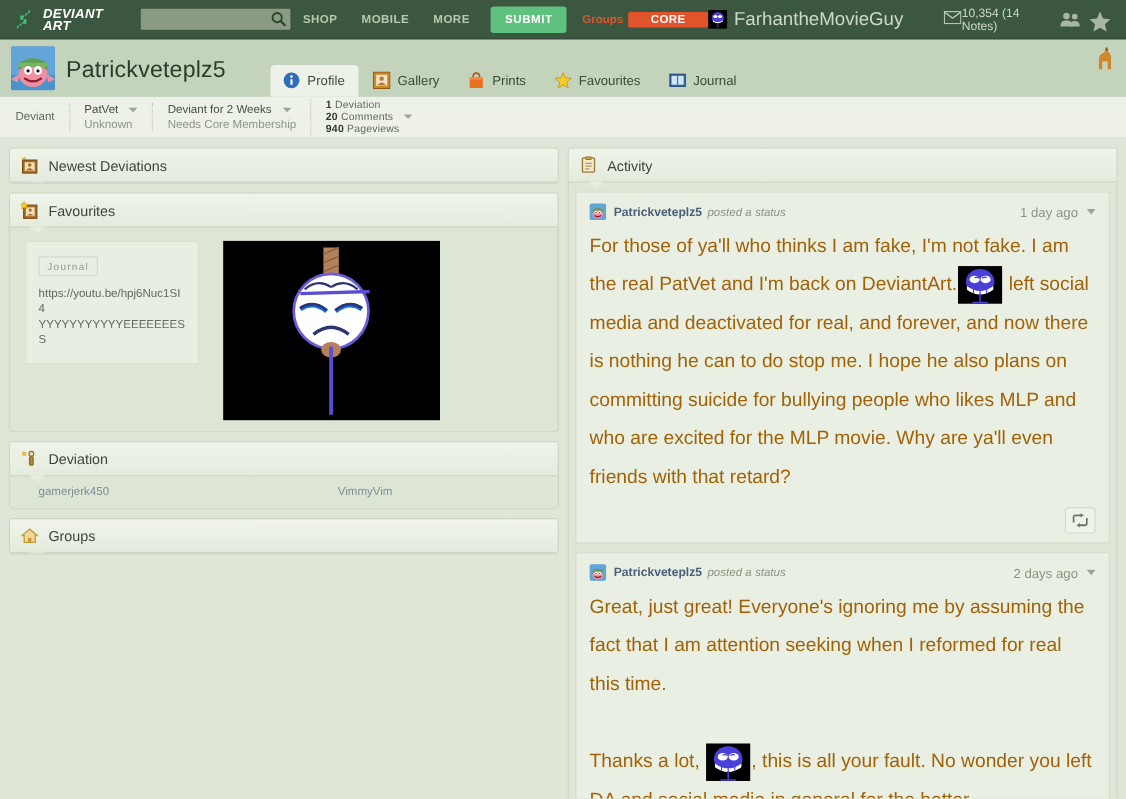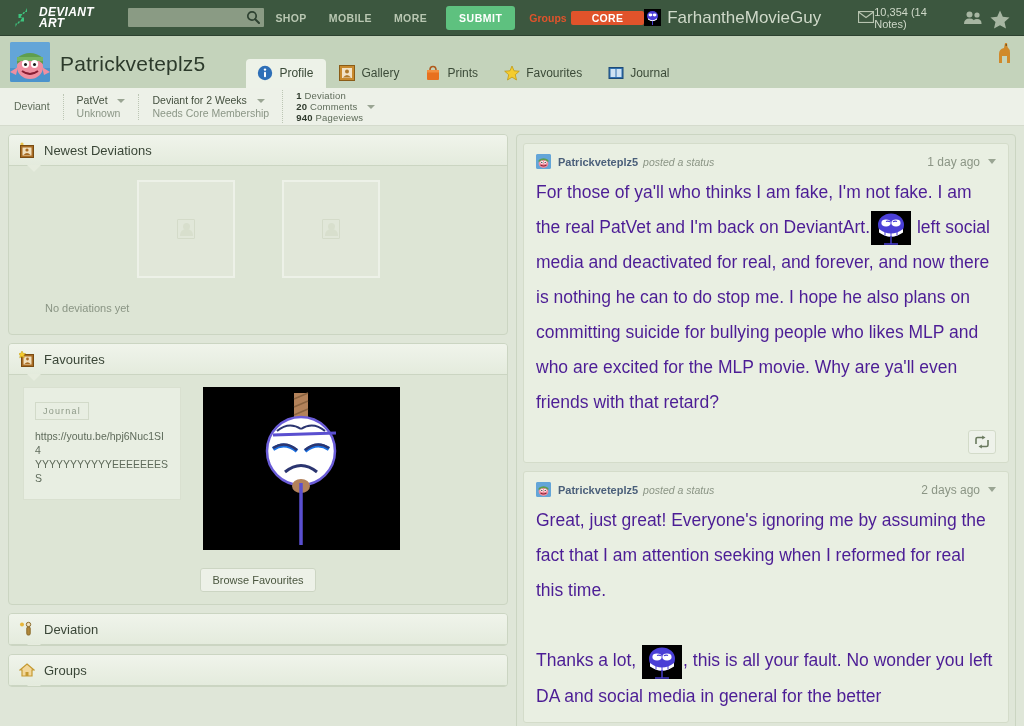--- a/index.html
+++ b/index.html
@@ -214,21 +214,21 @@
   }
   .status-user { font-size: 11px; font-weight: bold; color: #4a5f7a; cursor: pointer; }
   .status-verb { font-size: 10.5px; color: #8b9585; margin-left: 5px; font-style: italic; }
   .status-time { margin-left: auto; font-size: 12px; color: #8b9585; }
   .status-caret {
     margin-left: 8px; display: inline-block; width: 0; height: 0;
     border-left: 4px solid transparent; border-right: 4px solid transparent;
     border-top: 5px solid #9aa593; cursor: pointer; vertical-align: middle;
   }
   .status-body {
-    font-size: 17.5px; color: #4c1d95; line-height: 35px;
+    font-size: 17.5px; color: #a16207; line-height: 35px;
     word-wrap: break-word;
   }
   .inline-troll {
     display: inline-block; width: 40px; height: 34px; background: #000;
     position: relative; vertical-align: middle; margin: 0 1px;
   }
   .status-foot { display: flex; justify-content: flex-end; padding-top: 10px; }
   .repost-btn {
     width: 28px; height: 24px; background: #eef2ea; border: 1px solid #d3dbc9;
     border-radius: 3px; cursor: pointer; display: flex;
@@ -438,31 +438,20 @@
         <span class="mod-ico">
           <svg width="16" height="16" viewBox="0 0 16 16">
             <circle cx="3" cy="2" r="1.6" fill="#e8c34a"></circle>
             <rect x="1.5" y="3.5" width="13" height="12" fill="#a86b23" stroke="#7a4c12"></rect>
             <rect x="3.5" y="5.5" width="9" height="8" fill="#f0dfbd"></rect>
             <circle cx="8" cy="8" r="1.6" fill="#a86b23"></circle>
             <path d="M4.5 13 Q8 9 11.5 13 Z" fill="#a86b23"></path>
           </svg>
         </span>
         <span class="module-title">Newest Deviations</span>
-      </div>
-      <div id="deviations-body">
-        <div id="dev-thumbs">
-          <div class="dev-thumb">
-            <span class="thumb-ph"></span>
-          </div>
-          <div class="dev-thumb">
-            <span class="thumb-ph"></span>
-          </div>
-        </div>
-        <div id="no-dev">No deviations yet</div>
       </div>
     </div>
 
     <div class="module">
       <div class="module-head">
         <span class="mod-ico">
           <svg width="16" height="16" viewBox="0 0 16 16">
             <rect x="2.5" y="3.5" width="12" height="12" fill="#a86b23" stroke="#7a4c12"></rect>
             <rect x="4.5" y="5.5" width="8" height="8" fill="#f0dfbd"></rect>
             <circle cx="8.5" cy="8" r="1.4" fill="#a86b23"></circle>
@@ -497,54 +486,67 @@
               <path d="M102 64 Q114 54 126 62" fill="none" stroke="#1a6fe0" stroke-width="4"></path>
               <path d="M70 61 Q82 53 94 63" fill="none" stroke="#2b3570" stroke-width="2.5"></path>
               <path d="M102 63 Q114 53 126 61" fill="none" stroke="#2b3570" stroke-width="2.5"></path>
               <path d="M82 85 Q98 72 114 85" fill="none" stroke="#2b3570" stroke-width="3"></path>
               <ellipse cx="98" cy="99" rx="9" ry="7" fill="#b3825a"></ellipse>
               <line x1="98" y1="96" x2="98" y2="158" stroke="#5a4fd0" stroke-width="3.5"></line>
             </svg>
           </div>
         </div>
       </div>
-      <div id="browse-fav-wrap">
-        <button id="browse-fav-btn">Browse Favourites</button>
-      </div>
     </div>
 
     <div class="module">
       <div class="module-head">
         <span class="mod-ico">
           <svg width="16" height="16" viewBox="0 0 16 16">
             <circle cx="3" cy="3.5" r="2" fill="#e8b63a"></circle>
             <circle cx="9.5" cy="3.5" r="2.2" fill="#f0dfbd" stroke="#8a6a2a"></circle>
             <rect x="7.8" y="6" width="3.4" height="8" rx="1.2" fill="#b0873a" stroke="#8a6a2a"></rect>
           </svg>
         </span>
         <span class="module-title">Deviation</span>
       </div>
+      <div id="watchers-body">
+        <span class="watcher-link">gamerjerk450</span>
+        <span class="watcher-link">VimmyVim</span>
+      </div>
     </div>
 
     <div class="module">
       <div class="module-head">
         <span class="mod-ico">
           <svg width="16" height="16" viewBox="0 0 16 16">
             <path d="M8 2 L15 8 L13 8 L13 14 L3 14 L3 8 L1 8 Z" fill="#f2d79a" stroke="#c59a32" stroke-width="1.2"></path>
             <rect x="6.5" y="10" width="3" height="4" fill="#c59a32"></rect>
           </svg>
         </span>
         <span class="module-title">Groups</span>
       </div>
     </div>
 
   </div>
 
   <div id="col-right">
     <div class="module" style="background:#dfe6d8;">
+      <div class="module-head">
+        <span class="mod-ico">
+          <svg width="16" height="16" viewBox="0 0 16 16">
+            <rect x="2.5" y="1.5" width="11" height="13" rx="1" fill="#f2e7cf" stroke="#9a7a32" stroke-width="1.2"></rect>
+            <rect x="5.5" y="0.5" width="5" height="2.5" rx="0.6" fill="#c9a23c" stroke="#9a7a32"></rect>
+            <line x1="5" y1="6.5" x2="11" y2="6.5" stroke="#b49a62" stroke-width="1"></line>
+            <line x1="5" y1="9" x2="11" y2="9" stroke="#b49a62" stroke-width="1"></line>
+            <line x1="5" y1="11.5" x2="9" y2="11.5" stroke="#b49a62" stroke-width="1"></line>
+          </svg>
+        </span>
+        <span class="module-title">Activity</span>
+      </div>
 
       <div id="activity-list" style="padding:8px 6px 0 6px;">
 
         <div class="status">
           <div class="status-head">
             <span class="status-av">
               <svg width="15" height="15" viewBox="0 0 40 40">
                 <rect width="40" height="40" fill="#63a5d8"></rect>
                 <ellipse cx="20" cy="25" rx="13" ry="12" fill="#f08fa0"></ellipse>
                 <path d="M7 22 Q20 10 33 22 L33 16 Q20 6 7 16 Z" fill="#5f9e4e"></path>

